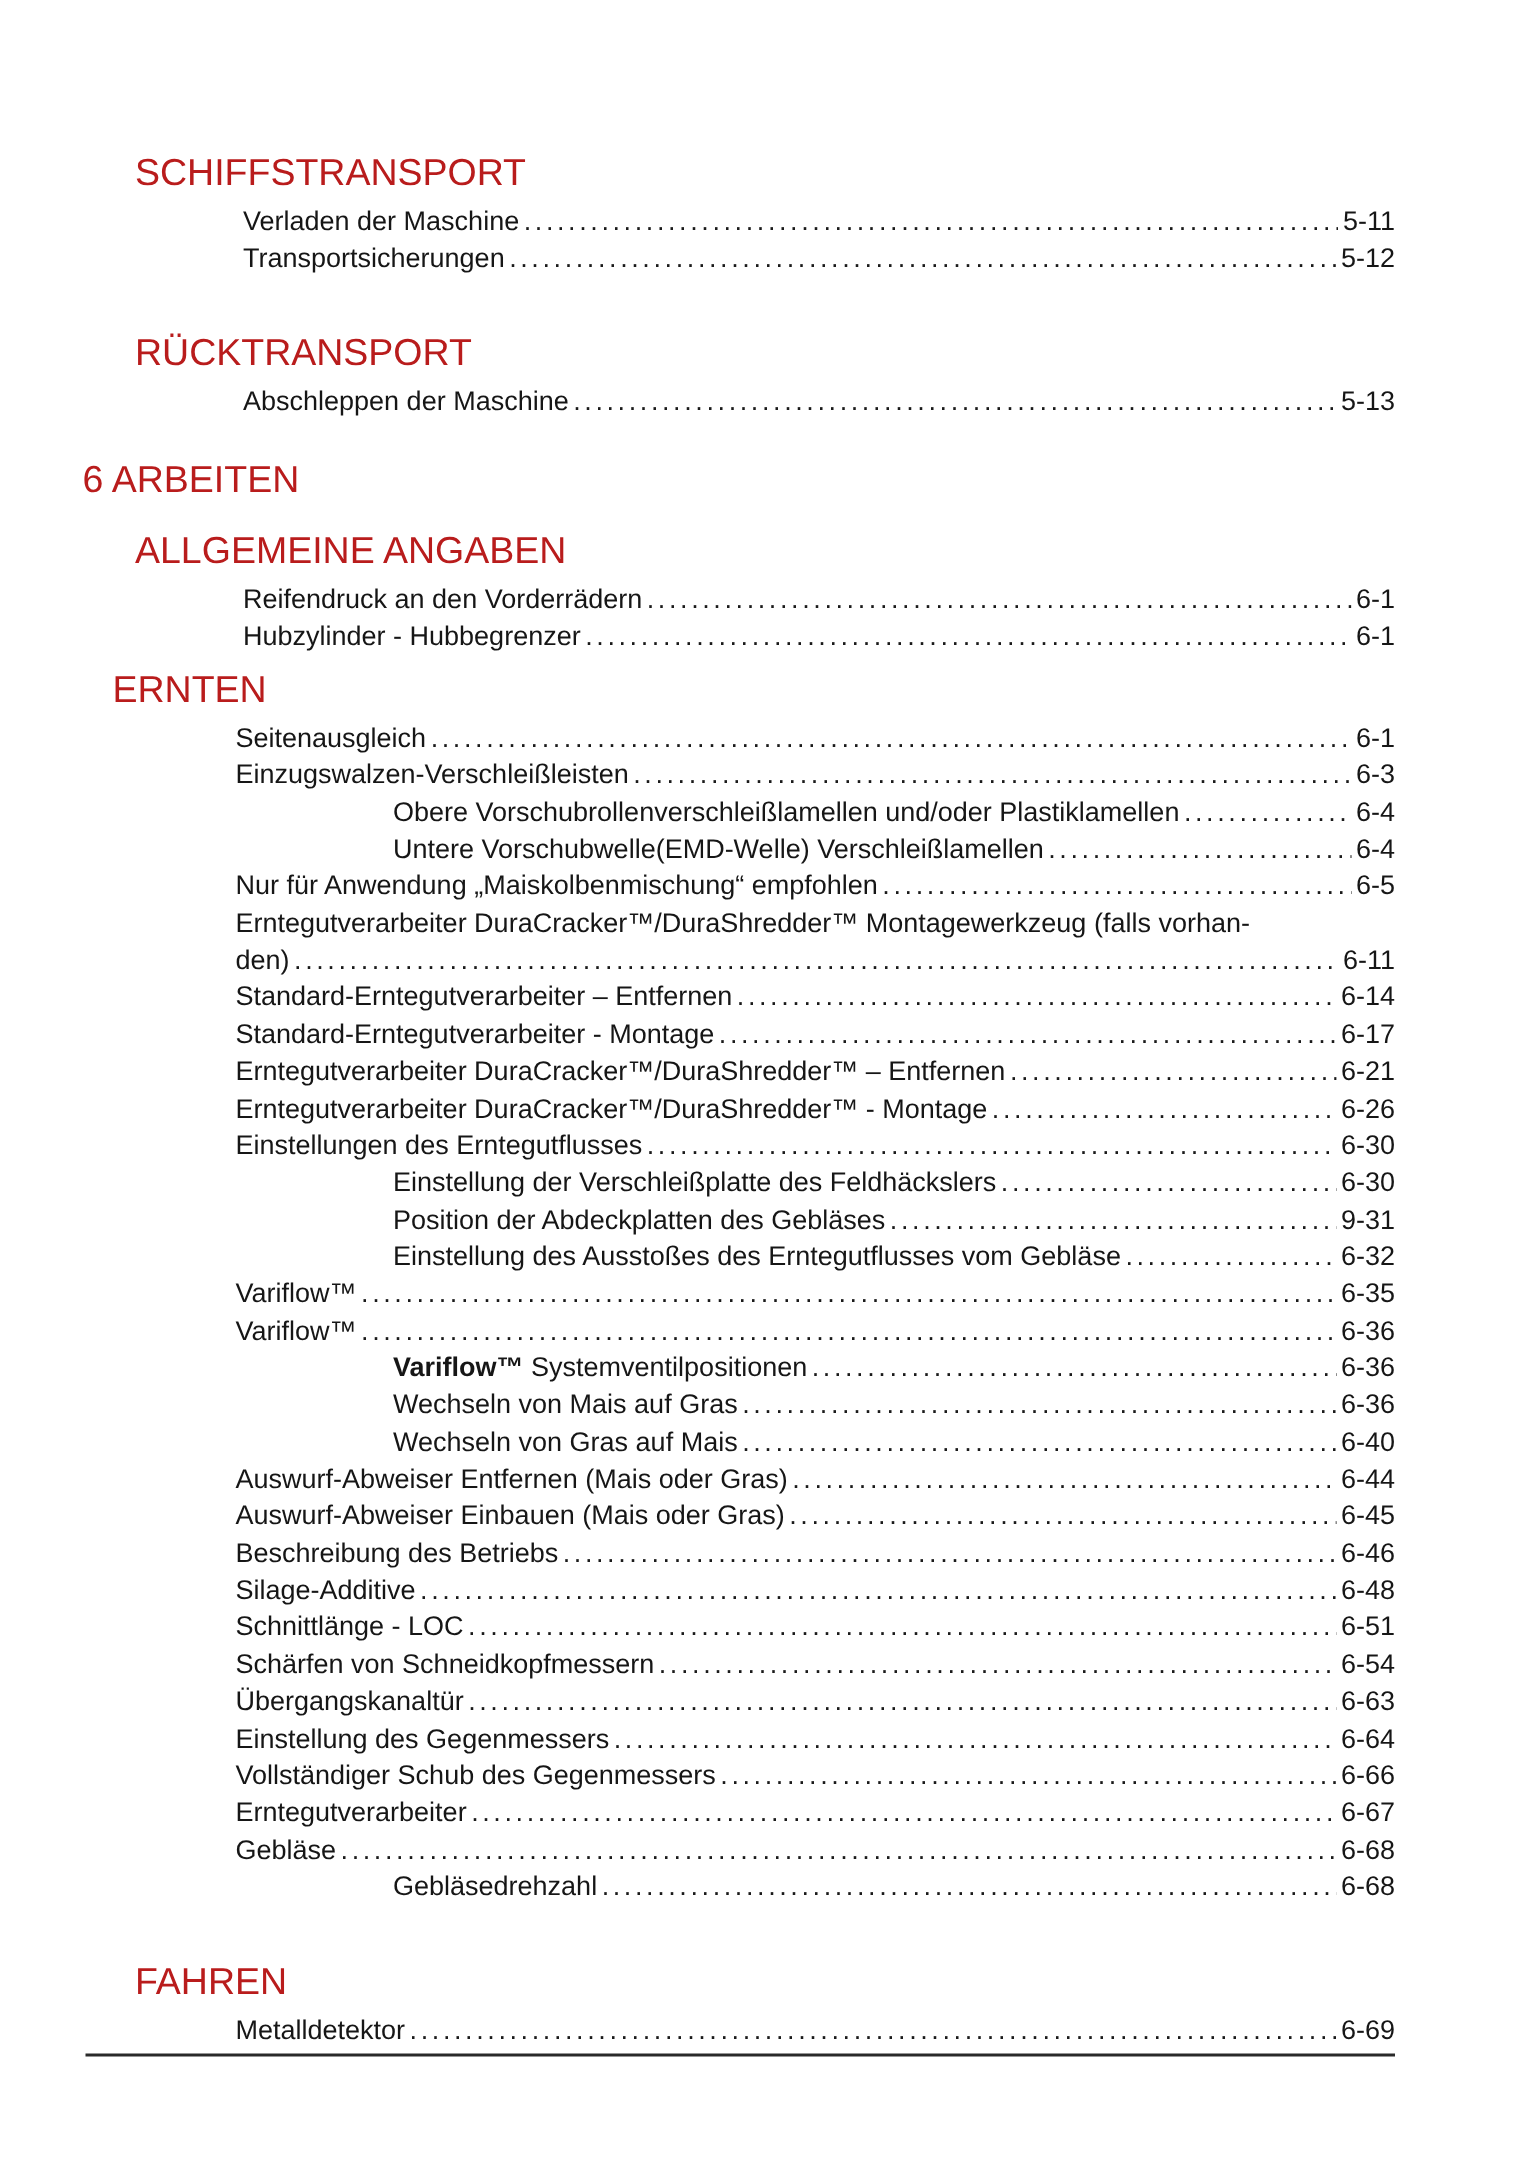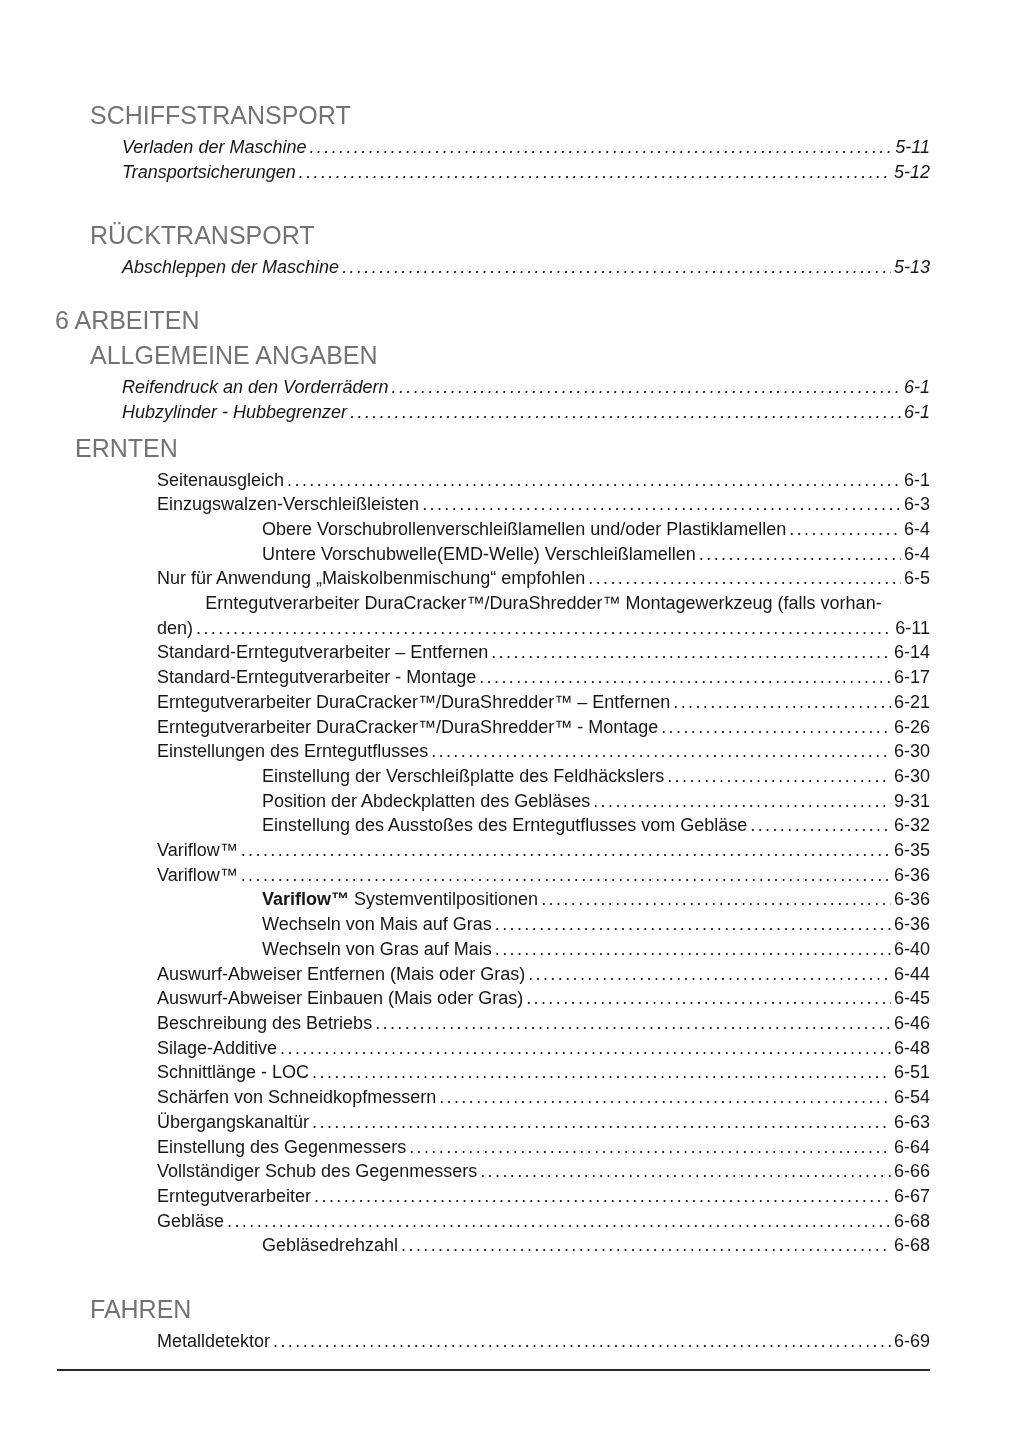--- a/index.html
+++ b/index.html
@@ -11,43 +11,43 @@
     position: relative;
     overflow: hidden;
   }
   .page {
     position: absolute;
     inset: 0;
     padding: 100px 94px 0 55px;
   }
   .heading {
     font-weight: 400;
-    color: #737373;
+    color: #b91c1c;
   }
   .h2 {
     font-size: 25px;
     line-height: 30px;
     margin: 36px 0 5px 35px;
   }
   .h1 {
     font-size: 25px;
     line-height: 32px;
     margin: 24px 0 2px 0;
   }
   .mt-0  { margin-top: 0; }
-  .mt-sm { margin-top: 4px; }
+  .mt-sm { margin-top: 16px; }
   .mt-md { margin-top: 8px; margin-left: 20px; }
 
   .entry {
     font-size: 18px;
     line-height: 24.7px;
     color: #161616;
   }
-  .indent-1 { margin-left: 67px; font-style: italic; }
-  .indent-2 { margin-left: 102px; text-align: center; }
+  .indent-1 { margin-left: 107px; }
+  .indent-2 { margin-left: 102px; }
   .indent-3 { margin-left: 207px; text-align: center; }
 
   .entry-line { display: flex; }
   .entry-text { white-space: nowrap; }
   .entry-text .bold { font-weight: 700; }
   .pre-line { white-space: nowrap; overflow: hidden; }
 
   .dots {
     flex: 1 1 0;
     min-width: 12px;

